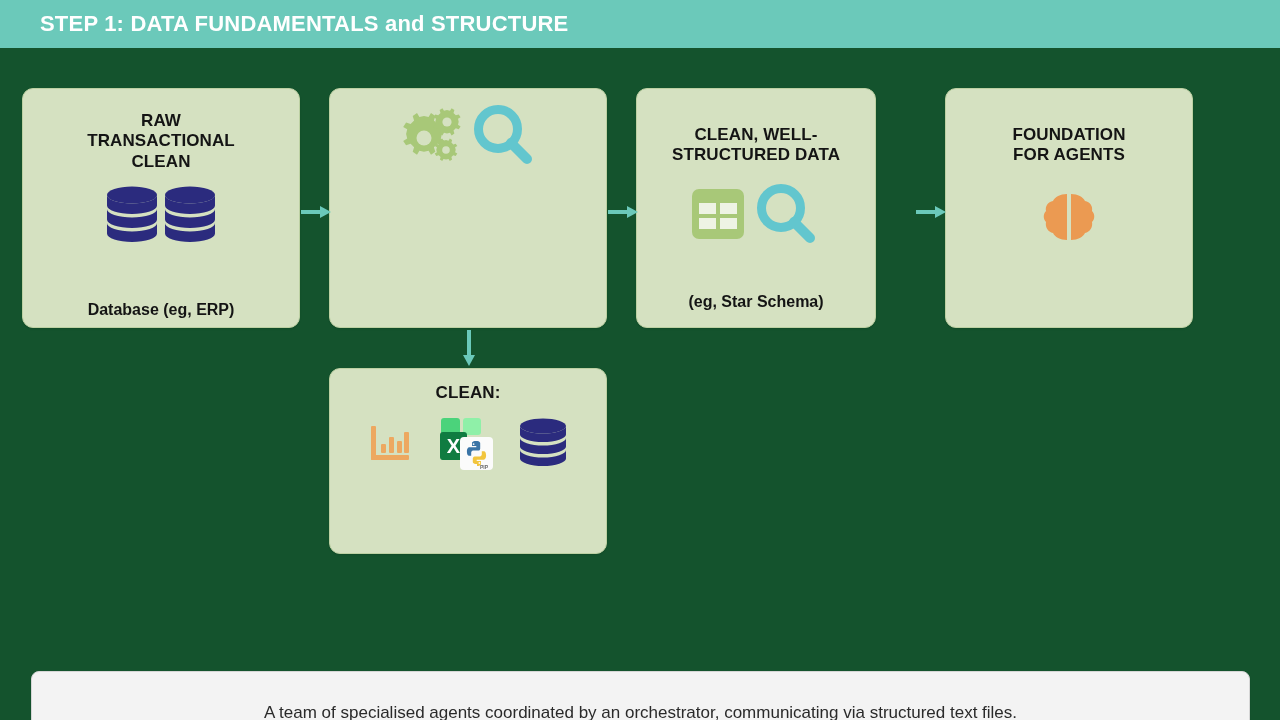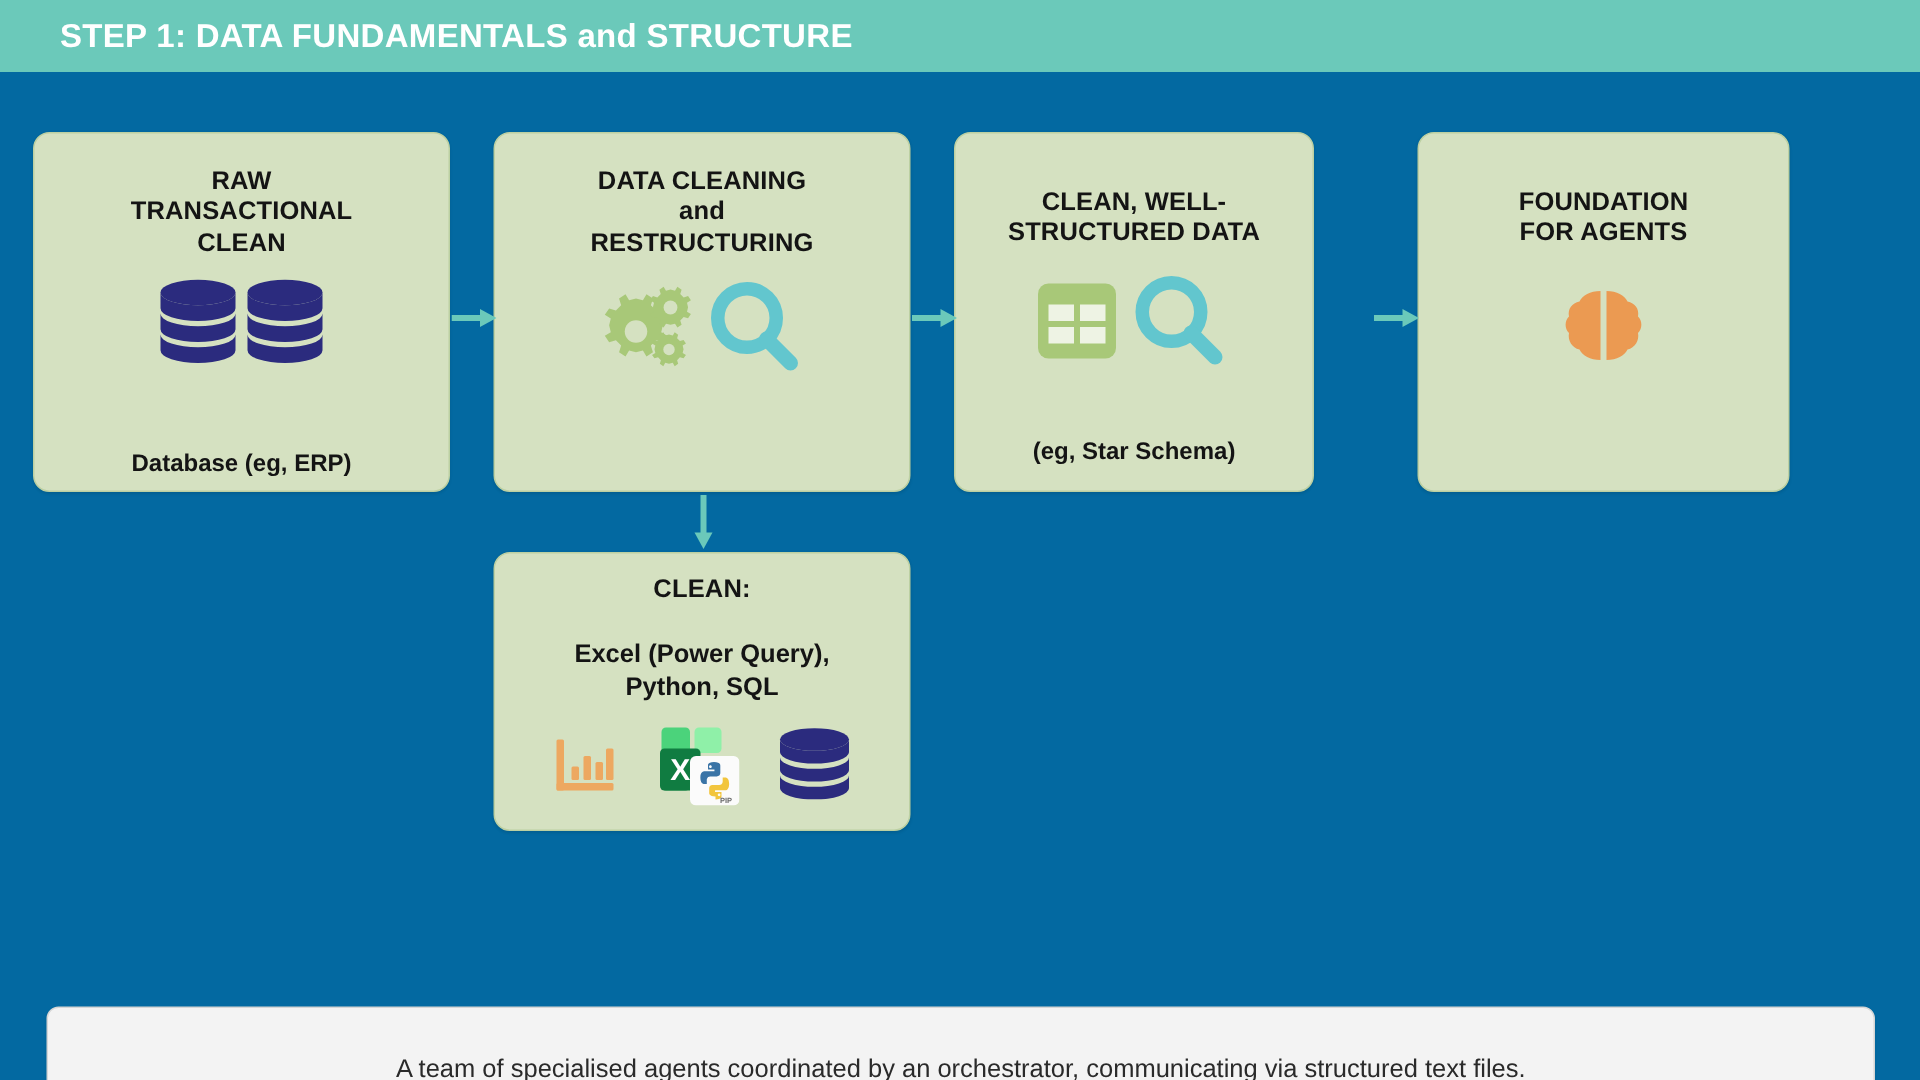--- a/index.html
+++ b/index.html
@@ -9,21 +9,21 @@
     height: 720px;
     background: #ffffff;
     font-family: "Liberation Sans", sans-serif;
     overflow: hidden;
   }
 
   #slide {
     position: relative;
     width: 1280px;
     height: 720px;
-    background: #0369a1;
+    background: #14532d;
   }
 
   
   #header-bar {
     position: absolute;
     left: 0; top: 0;
     width: 1280px;
     height: 48px;
     background: #6bc9ba;
     display: flex;
@@ -168,23 +168,20 @@
           <path d="M62 9 v10.5 a25 8.5 0 0 0 50 0 V9 a25 8.5 0 0 1 -50 0 z"></path>
           <path d="M62 23 v10.5 a25 8.5 0 0 0 50 0 V23 a25 8.5 0 0 1 -50 0 z"></path>
           <path d="M62 37 v10.5 a25 8.5 0 0 0 50 0 V37 a25 8.5 0 0 1 -50 0 z"></path>
         </g>
       </svg>
     </div>
     <div class="stage-sub">Database (eg, ERP)</div>
   </div>
 
   <div class="stage-box" id="box-cleaning">
-    <div class="stage-title">DATA CLEANING
-and
-RESTRUCTURING</div>
     <div class="stage-icons">
       <svg width="64" height="58" viewBox="0 0 64 58">
         <g fill="#a8c878">
           <path d="M26 10 l4.6 1.1 2.4-4 4.3 2.9 -1.4 4.5 3.5 3.5 4.5-1.4 2.9 4.3 -4 2.4 1.1 4.6 -1.1 4.6 4 2.4 -2.9 4.3 -4.5-1.4 -3.5 3.5 1.4 4.5 -4.3 2.9 -2.4-4 -4.6 1.1 -4.6-1.1 -2.4 4 -4.3-2.9 1.4-4.5 -3.5-3.5 -4.5 1.4 -2.9-4.3 4-2.4 -1.1-4.6 1.1-4.6 -4-2.4 2.9-4.3 4.5 1.4 3.5-3.5 -1.4-4.5 4.3-2.9 2.4 4 z"></path>
         </g>
         <circle cx="26" cy="32" r="7.5" fill="#d5e1c1"></circle>
         <g fill="#a8c878">
           <path d="M49 4 l3 0.8 1.6-2.6 2.8 1.9 -0.9 2.9 2.3 2.3 2.9-0.9 1.9 2.8 -2.6 1.6 0.7 3 -0.7 3 2.6 1.6 -1.9 2.8 -2.9-0.9 -2.3 2.3 0.9 2.9 -2.8 1.9 -1.6-2.6 -3 0.7 -3-0.7 -1.6 2.6 -2.8-1.9 0.9-2.9 -2.3-2.3 -2.9 0.9 -1.9-2.8 2.6-1.6 -0.7-3 0.7-3 -2.6-1.6 1.9-2.8 2.9 0.9 2.3-2.3 -0.9-2.9 2.8-1.9 1.6 2.6 z"></path>
         </g>
         <circle cx="49" cy="16" r="4.6" fill="#d5e1c1"></circle>
@@ -227,22 +224,20 @@
         <g fill="#eb9a52">
           <path d="M27 4 C20 4 15 7 13 11 C8 12 5 16 6 21 C3 24 3 29 6 32 C5 37 8 42 13 43 C15 47 20 50 27 50 z"></path>
           <path d="M31 4 C38 4 43 7 45 11 C50 12 53 16 52 21 C55 24 55 29 52 32 C53 37 50 42 45 43 C43 47 38 50 31 50 z"></path>
         </g>
       </svg>
     </div>
   </div>
 
   <div class="stage-box" id="box-tools">
     <div class="stage-title">CLEAN:</div>
-    <div class="tools-list">Excel (Power Query),
-Python, SQL</div>
     <div class="stage-icons">
 
       <svg width="44" height="44" viewBox="0 0 44 44">
         <g fill="#eda860">
           <rect x="3" y="6" width="5" height="34" rx="1"></rect>
           <rect x="3" y="35" width="38" height="5" rx="1"></rect>
           <rect x="13" y="24" width="5" height="9" rx="1"></rect>
           <rect x="21" y="17" width="5" height="16" rx="1"></rect>
           <rect x="29" y="21" width="5" height="12" rx="1"></rect>
           <rect x="36" y="12" width="5" height="21" rx="1"></rect>

